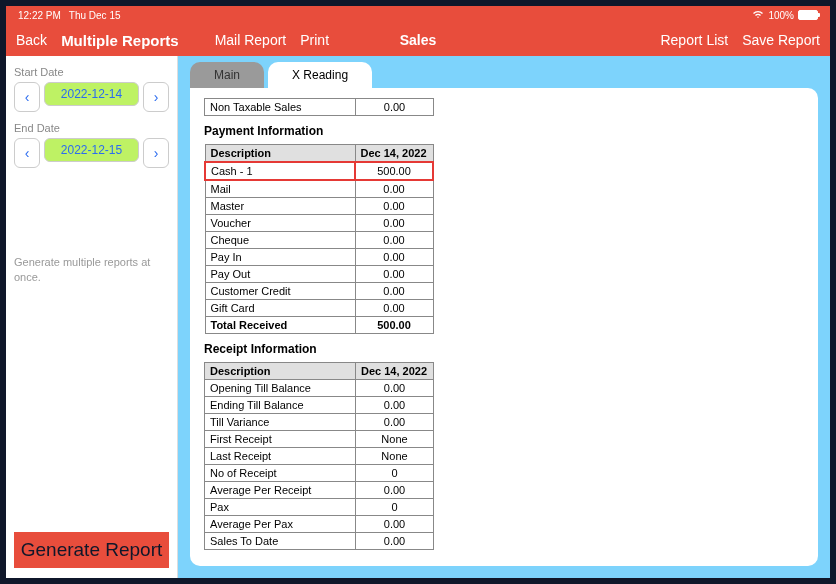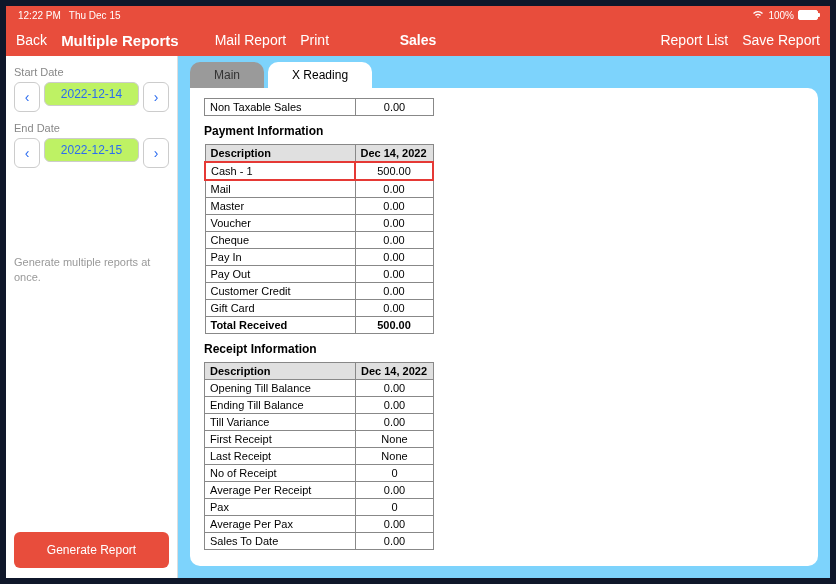--- a/index.html
+++ b/index.html
@@ -15,21 +15,21 @@
     .header-center { position: absolute; left: 50%; transform: translateX(-50%); font-weight: 600; }
     .header-right { margin-left: auto; display: flex; gap: 14px; }
     .header-side-title { font-weight: 600; font-size: 15px; }
     .main-area { flex: 1; display: flex; overflow: hidden; }
     .sidebar { width: 172px; background: #fff; display: flex; flex-direction: column; padding: 10px 8px; border-right: 1px solid #ddd; }
     .field-label { font-size: 11px; color: #888; margin-bottom: 4px; }
     .date-row { display: flex; gap: 4px; margin-bottom: 10px; }
     .nav-btn { width: 26px; height: 30px; border: 1px solid #ccc; border-radius: 6px; background: #fff; display: flex; align-items: center; justify-content: center; color: #2b6cf0; font-size: 14px; cursor: pointer; }
     .date-btn { flex: 1; height: 24px; border: 1px solid #ccc; border-radius: 6px; background: #bef264; color: #2b6cf0; font-size: 12px; display: flex; align-items: center; justify-content: center; cursor: pointer; }
     .helper-text { font-size: 11px; color: #999; margin-top: auto; margin-bottom: 170px; line-height: 1.4; }
-    .generate-btn { height: 36px; background: #e84d3c; color: #ffffff; border: none; border-radius: 6px; font-size: 12px; font-weight: 500; cursor: pointer; margin-top: auto; }
+    .generate-btn { height: 36px; background: #e84d3c; color: #0f172a; border: none; border-radius: 0; font-size: 19px; font-weight: 500; cursor: pointer; margin-top: auto; }
     .content { flex: 1; background: #7dd3fc; padding: 0 12px 12px 12px; display: flex; flex-direction: column; overflow: hidden; }
     .tabs { display: flex; height: 32px; gap: 0; }
     .tab { padding: 0 24px; height: 26px; margin-top: 6px; border-radius: 10px 10px 0 0; display: flex; align-items: center; justify-content: center; font-size: 12px; cursor: pointer; position: relative; }
     .tab-inactive { background: #9a9a9a; color: #333; margin-right: 4px; }
     .tab-active { background: #fff; color: #000; font-weight: 500; }
     .report-panel { flex: 1; background: #fff; border-radius: 0 10px 10px 10px; padding: 10px 14px; overflow-y: auto; }
     .section-title { font-size: 12px; font-weight: 700; margin: 8px 0 6px 0; }
     table { border-collapse: collapse; width: 230px; font-size: 11px; }
     th, td { border: 1px solid #888; padding: 2px 5px; text-align: left; height: 17px; }
     th { background: #e0e0e0; font-weight: 700; }

